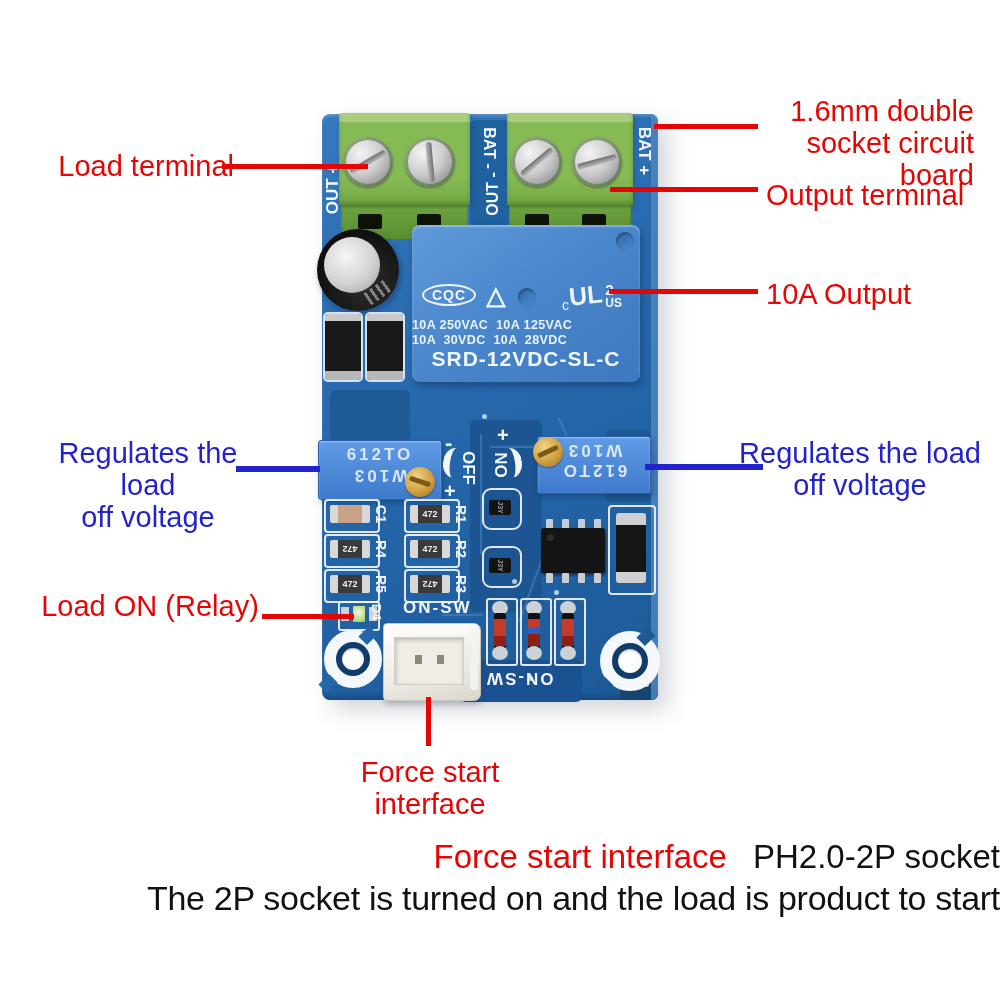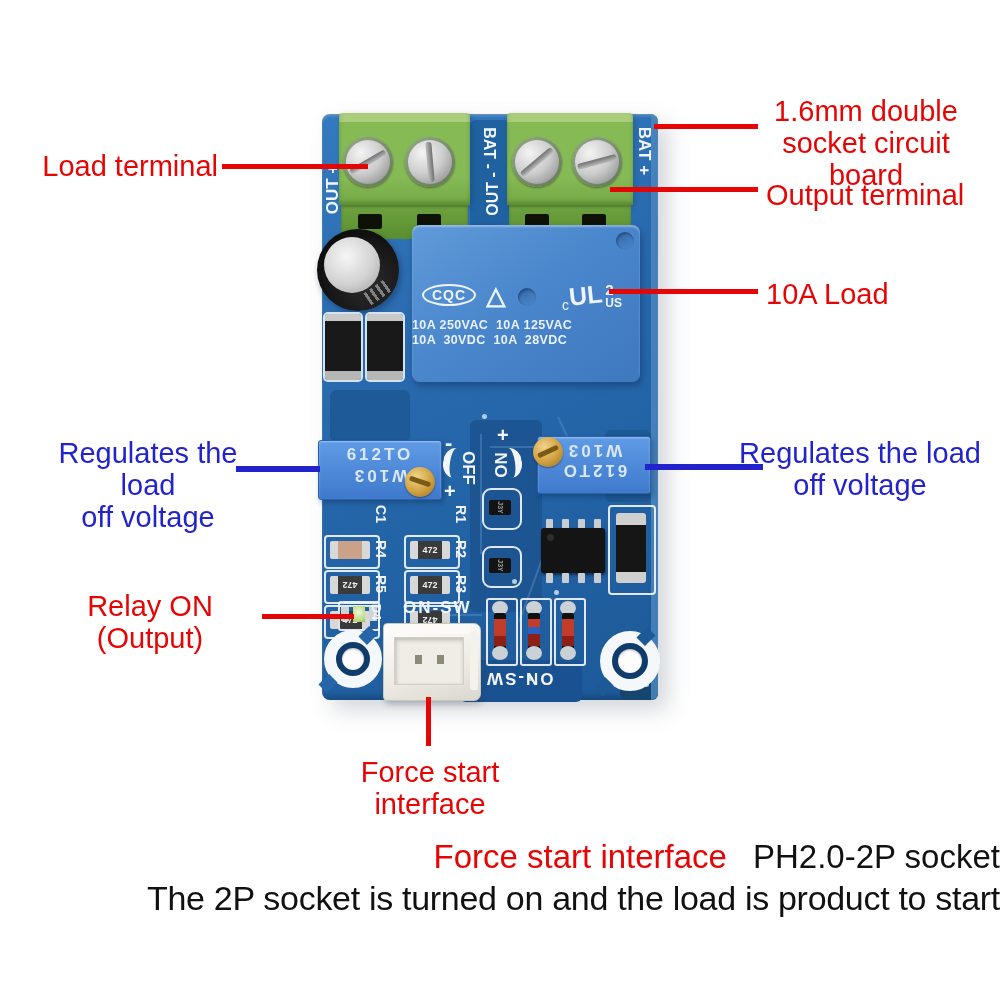--- a/index.html
+++ b/index.html
@@ -49,21 +49,21 @@
        color:#d9e7f9;font-weight:bold;letter-spacing:3px;font-size:17px;text-align:center;}
   .gold{position:absolute;width:30px;height:30px;border-radius:50%;
         background:radial-gradient(circle at 38% 33%,#f2d38c,#d0a040 55%,#9a6f1e);
         box-shadow:0 1px 2px rgba(0,0,0,.4);}
   .gslot{position:absolute;left:4px;top:12px;width:22px;height:5px;background:#7a5a14;border-radius:2px;transform:rotate(18deg);}
   .flip{transform:rotate(180deg);}
   
   .bdiode{position:absolute;width:36px;height:66px;border-radius:3px;
           background:linear-gradient(180deg,#c9c9c9 0 11%,#191919 11% 87%,#b7b7b7 87%);
           box-shadow:0 0 0 2px rgba(245,248,251,.85);}
-  .rsilk{position:absolute;width:52px;height:30px;border:2px solid rgba(245,248,251,.9);border-radius:4px;margin-top:36px;}
+  .rsilk{position:absolute;width:52px;height:30px;border:2px solid rgba(245,248,251,.9);border-radius:4px;}
   .rbody{position:absolute;left:4px;top:4px;width:40px;height:18px;border-radius:2px;
          display:flex;align-items:center;justify-content:center;font-size:9px;font-weight:bold;color:#efefef;
          background:linear-gradient(90deg,#d8d8d8 0 20%,#3a3a3a 20% 80%,#d8d8d8 80%);}
   .rbody.cap{background:linear-gradient(90deg,#d8d8d8 0 20%,#c9a287 20% 80%,#d8d8d8 80%);}
   .rlabel{position:absolute;width:28px;height:14px;font-size:14px;font-weight:bold;color:#f2f6fa;transform:rotate(90deg);text-align:center;}
   .tr-silk{position:absolute;width:36px;height:38px;border:2px solid rgba(245,248,251,.9);border-radius:9px;}
   .tr-body{position:absolute;left:5px;top:10px;width:22px;height:15px;background:#131313;border-radius:2px;
            display:flex;align-items:center;justify-content:center;}
   .tr-mark{font-size:7px;color:#9aa0a6;transform:rotate(90deg);font-weight:bold;}
   .pin{position:absolute;width:7px;height:10px;background:#c9ccd0;border-radius:1px;}
@@ -161,20 +161,21 @@
       <span style="font-size:25px;margin-left:10px;font-weight:bold;">△</span>
       <span style="margin-left:auto;font-size:14px;align-self:flex-end;">c</span>
       <span style="font-size:25px;font-weight:bold;transform:rotate(-6deg);">UL</span>
       <span style="display:flex;flex-direction:column;align-items:flex-start;margin-left:3px;margin-right:8px;line-height:1;">
         <b style="font-size:15px;">2</b>
         <b style="font-size:12px;">US</b>
       </span>
     </div>
     <div class="rspec" style="top:93px;">10A 250VAC  10A 125VAC</div>
     <div class="rspec" style="top:108px;">10A  30VDC  10A  28VDC</div>
+    <div class="abs" style="left:0;top:122px;width:100%;text-align:center;font-size:21px;font-weight:bold;letter-spacing:1px;color:#f2f7fd;">SRD-12VDC-SL-C</div>
   </div>
 
   <div class="pot" style="left:318px;top:440px;width:122px;height:58px;">
     <div style="margin-top:4px;">612TO</div>
     <div class="flip">W103</div>
   </div>
   <div class="gold" style="left:405px;top:467px;">
       <div class="gslot"></div>
     </div>
 
@@ -301,37 +302,37 @@
 
   <div class="rline" style="left:222px;top:164px;width:146px;height:5px;"></div>
   <div class="rline" style="left:654px;top:124px;width:104px;height:5px;"></div>
   <div class="rline" style="left:610px;top:187px;width:148px;height:5px;"></div>
   <div class="rline" style="left:609px;top:289px;width:149px;height:5px;"></div>
   <div class="bline" style="left:236px;top:466px;width:84px;height:6px;"></div>
   <div class="bline" style="left:645px;top:464px;width:118px;height:6px;"></div>
   <div class="rline" style="left:262px;top:614px;width:92px;height:5px;"></div>
   <div class="rline" style="left:426px;top:697px;width:5px;height:49px;"></div>
 
-  <div class="ann" style="left:28px;top:150px;width:190px;text-align:right;">Load terminal</div>
-  <div class="ann" style="left:758px;top:95px;width:216px;text-align:center;">
+  <div class="ann" style="left:44px;top:150px;width:190px;text-align:right;">Load terminal</div>
+  <div class="ann" style="left:758px;top:95px;width:216px;text-align:right;">
     <div>1.6mm double</div>
     <div>socket circuit board</div>
   </div>
   <div class="ann" style="left:766px;top:179px;width:220px;">Output terminal</div>
-  <div class="ann" style="left:766px;top:278px;width:200px;">10A Load</div>
+  <div class="ann" style="left:766px;top:278px;width:200px;">10A Output</div>
   <div class="ann blue" style="left:28px;top:437px;width:240px;text-align:center;">
     <div>Regulates the load</div>
     <div>off voltage</div>
   </div>
   <div class="ann blue" style="left:738px;top:437px;width:244px;text-align:center;">
     <div>Regulates the load</div>
     <div>off voltage</div>
   </div>
   <div class="ann" style="left:30px;top:590px;width:240px;text-align:center;">
-    <div>Relay ON (Output)</div>
+    <div>Load ON (Relay)</div>
   </div>
   <div class="ann" style="left:308px;top:756px;width:244px;text-align:center;">Force start interface</div>
 
   <div class="caption" style="top:838px;">
     <span class="red">Force start interface</span><span style="margin-left:26px;">PH2.0-2P socket</span>
   </div>
   <div class="caption" style="top:879px;font-size:34px;letter-spacing:-0.3px;">The 2P socket is turned on and the load is product to start</div>
 
 </div>
 

